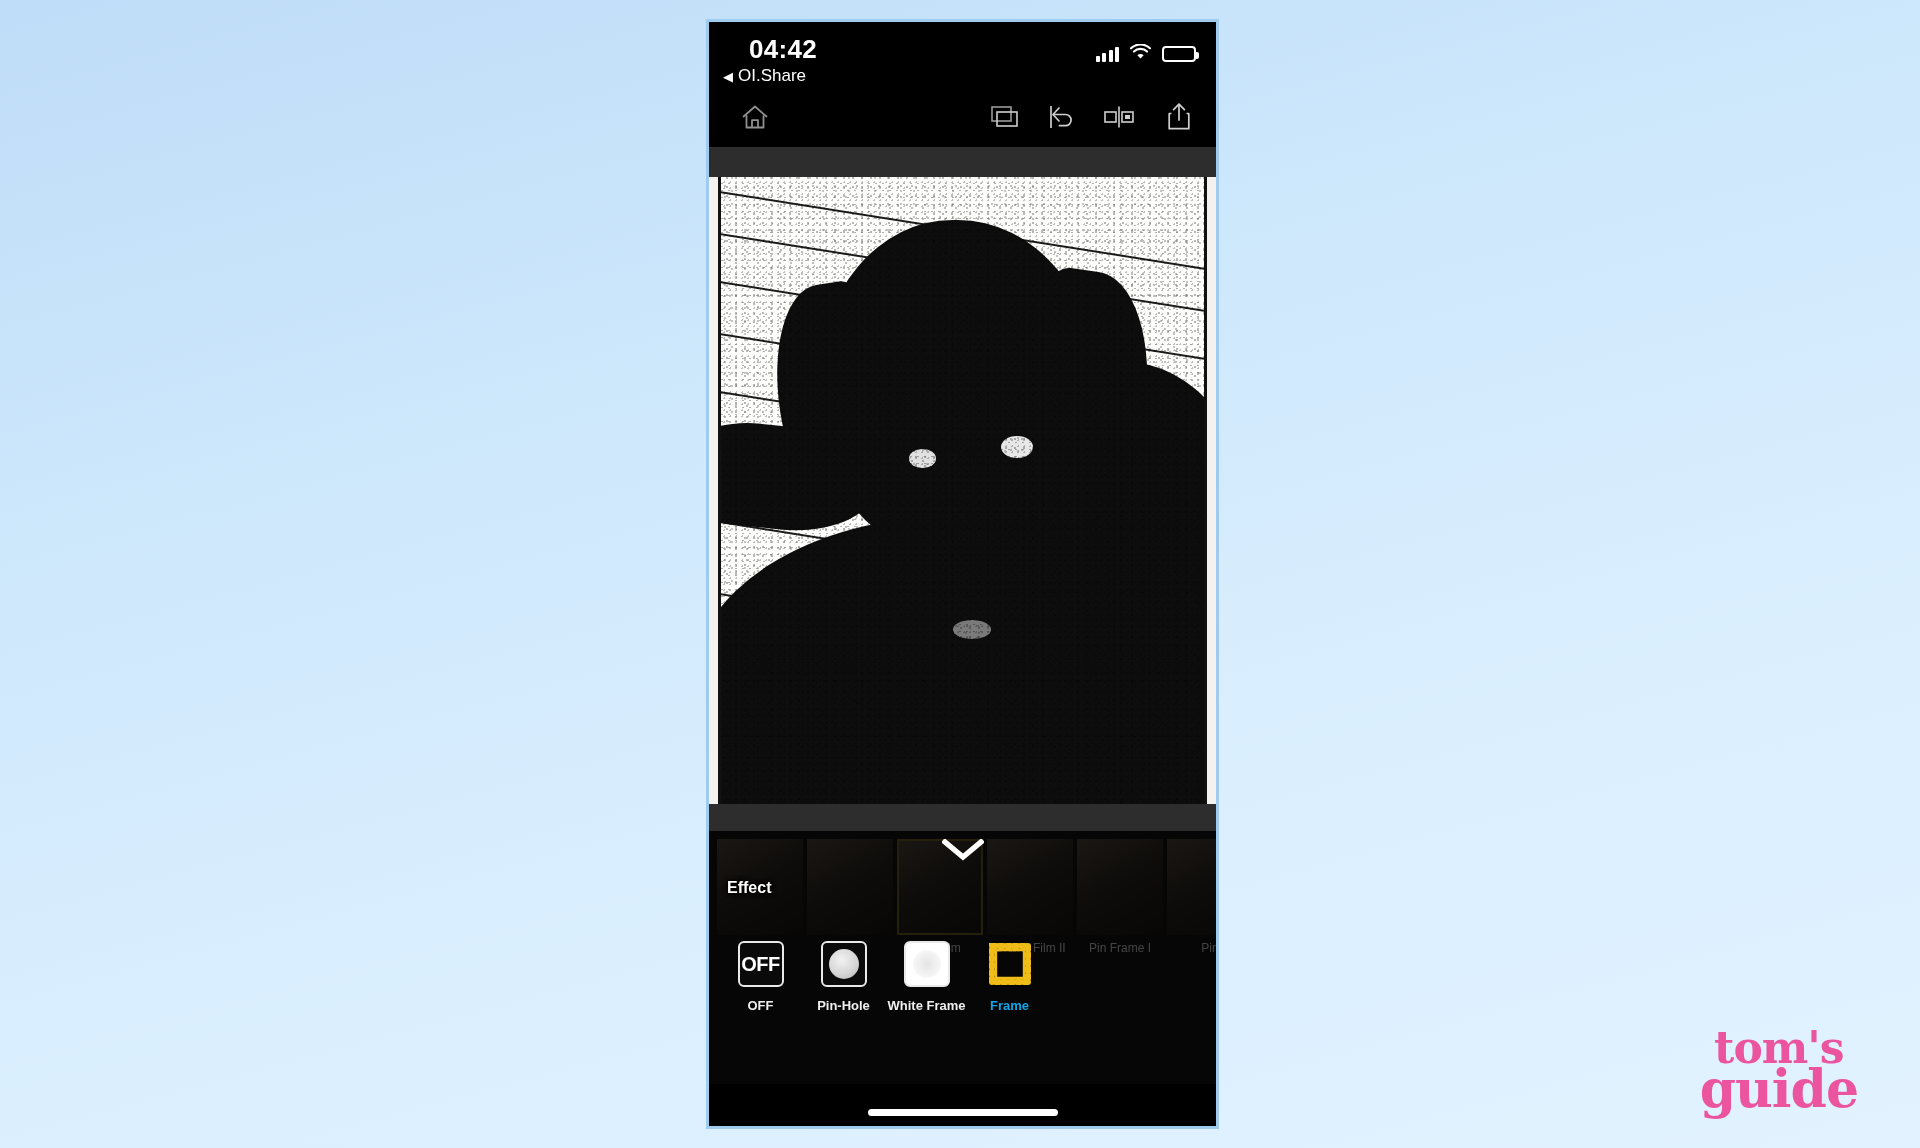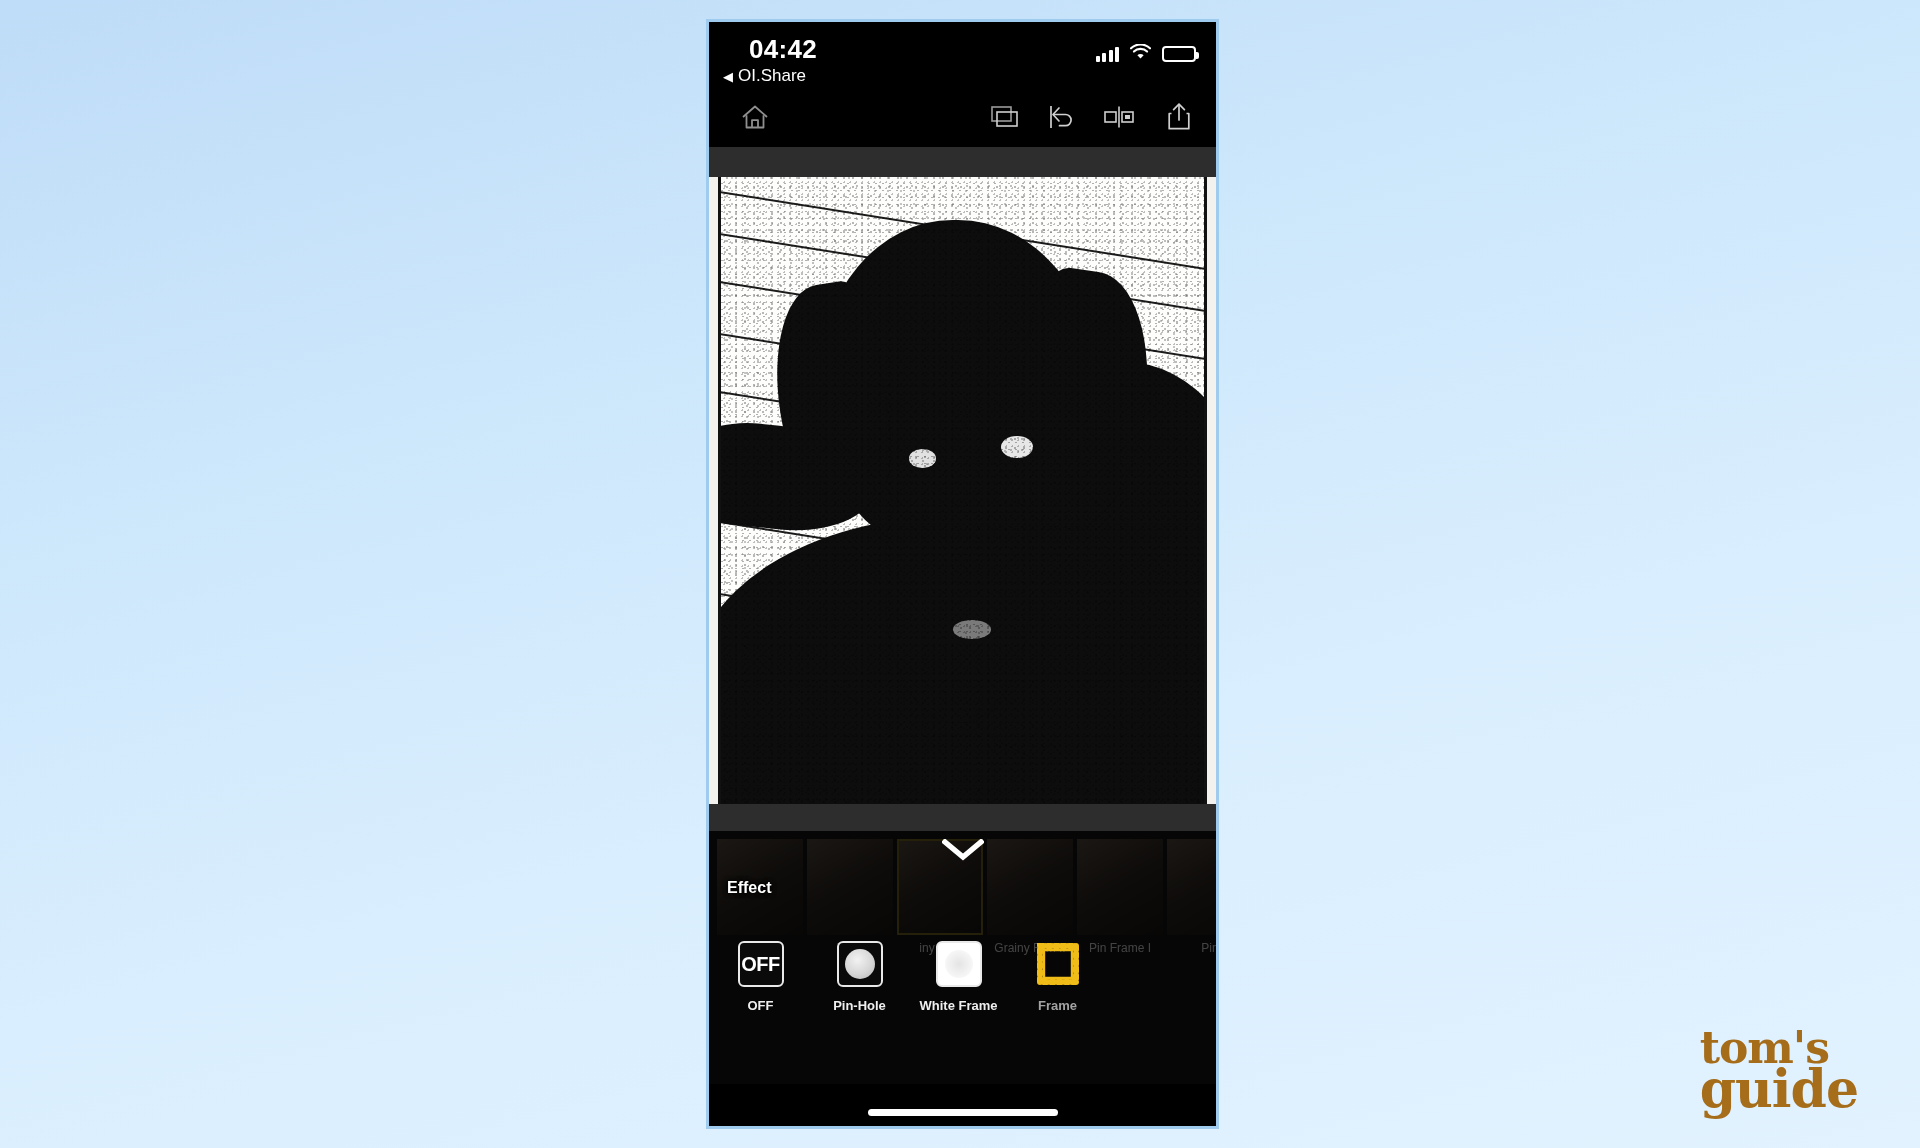--- a/index.html
+++ b/index.html
@@ -149,21 +149,21 @@
   }
 
   .effect-title{
     position:absolute; left:18px; top:48px; z-index:5;
     color:#fff; font-size:16px; font-weight:bold;
     text-shadow:0 0 5px #000, 0 0 5px #000;
   }
 
   .effect-row{
     position:absolute; left:10px; top:110px; z-index:5;
-    display:flex; gap:16px;
+    display:flex; gap:0;
   }
   .effect-item{
     width:83px; display:flex; flex-direction:column; align-items:center;
   }
   .eff-btn{
     width:46px; height:46px; border-radius:6px;
     display:flex; align-items:center; justify-content:center;
     position:relative;
   }
   .eff-off{ background:#0a0a0a; border:2px solid #e9e9e9; }
@@ -178,34 +178,34 @@
   .eff-white i{
     width:28px; height:28px; border-radius:50%;
     background:radial-gradient(circle, #e4e4e4 0%, #f4f4f4 60%, #ffffff 100%);
     display:block;
   }
   .eff-frame{ background:transparent; }
   .eff-frame svg{ display:block; }
   .eff-label{
     margin-top:11px; font-size:13px; color:#efefef; font-weight:bold; white-space:nowrap;
   }
-  .effect-item.active .eff-label{ color:#a3a3a3; }
+  .effect-item.active .eff-label{ color:#0ea5e9; }
 
   
   .home-bar{ flex:0 0 42px; background:#000; position:relative; }
   .home-bar i{
     position:absolute; left:50%; bottom:10px; transform:translateX(-50%);
     width:190px; height:7px; border-radius:4px; background:#fff; display:block;
   }
 
   
   #watermark{
     position:absolute; right:62px; bottom:36px;
-    text-align:left; line-height:.86;
-    color:#a16207; font-weight:bold; font-style:normal;
+    text-align:center; line-height:.86;
+    color:#ec4899; font-weight:bold; font-style:normal;
     font-family:"DejaVu Serif", serif;
     letter-spacing:-1px; opacity:.92;
   }
   #watermark .l1{ display:block; font-size:44px; }
   #watermark .l2{ display:block; font-size:52px; }
 </style>
 </head>
 <body>
 
 <div id="phone-frame">

